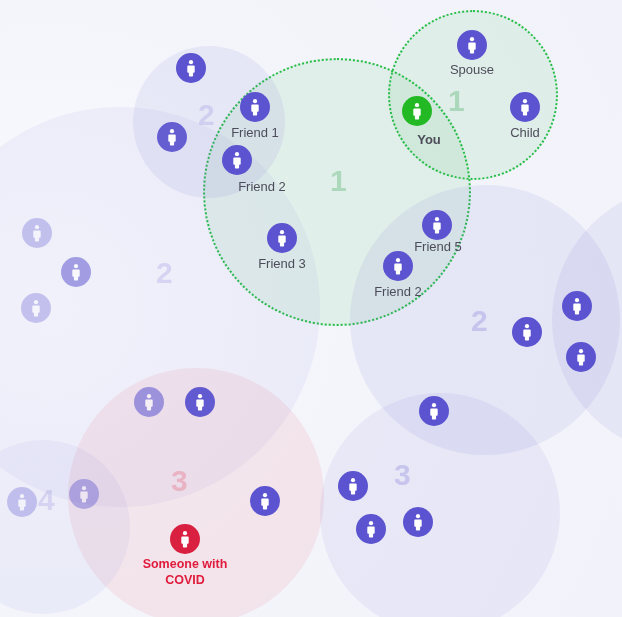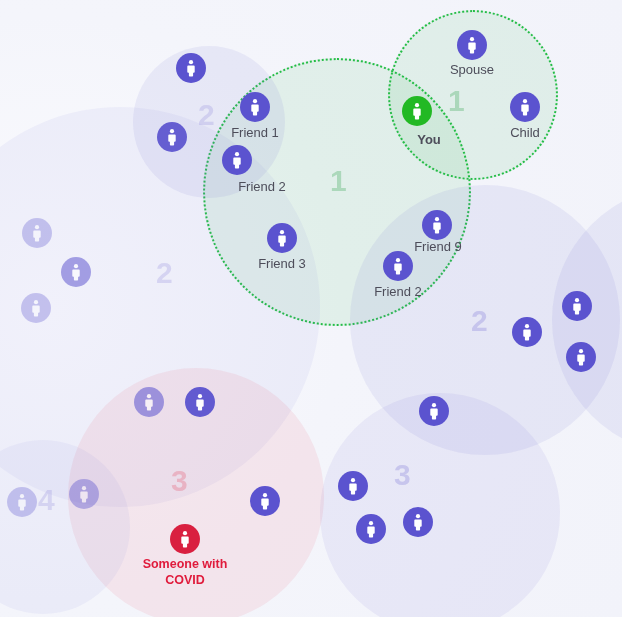--- a/index.html
+++ b/index.html
@@ -329,16 +329,16 @@
       </div>
     </div>
   <div id="labels-layer">
       <div class="plabel" style="left: 472px; top: 63px;">Spouse</div>
       <div class="plabel" style="left: 429px; top: 133px; font-weight: bold;">You</div>
       <div class="plabel" style="left: 525px; top: 126px;">Child</div>
       <div class="plabel" style="left: 255px; top: 126px; text-align: center;">Friend 1</div>
       <div class="plabel" style="left: 238px; top: 180px; margin-left: 24px;">Friend 2</div>
       <div class="plabel" style="left: 282px; top: 257px; text-align: center;">Friend 3</div>
       <div class="plabel" style="left: 398px; top: 285px;">Friend 2</div>
-      <div class="plabel" style="left: 438px; top: 240px;">Friend 9</div>
+      <div class="plabel" style="left: 438px; top: 240px;">Friend 5</div>
       <div class="plabel covid" style="left: 185px; top: 557px;">Someone with<br>COVID</div>
     </div>
 </div>
 
 </body></html>

